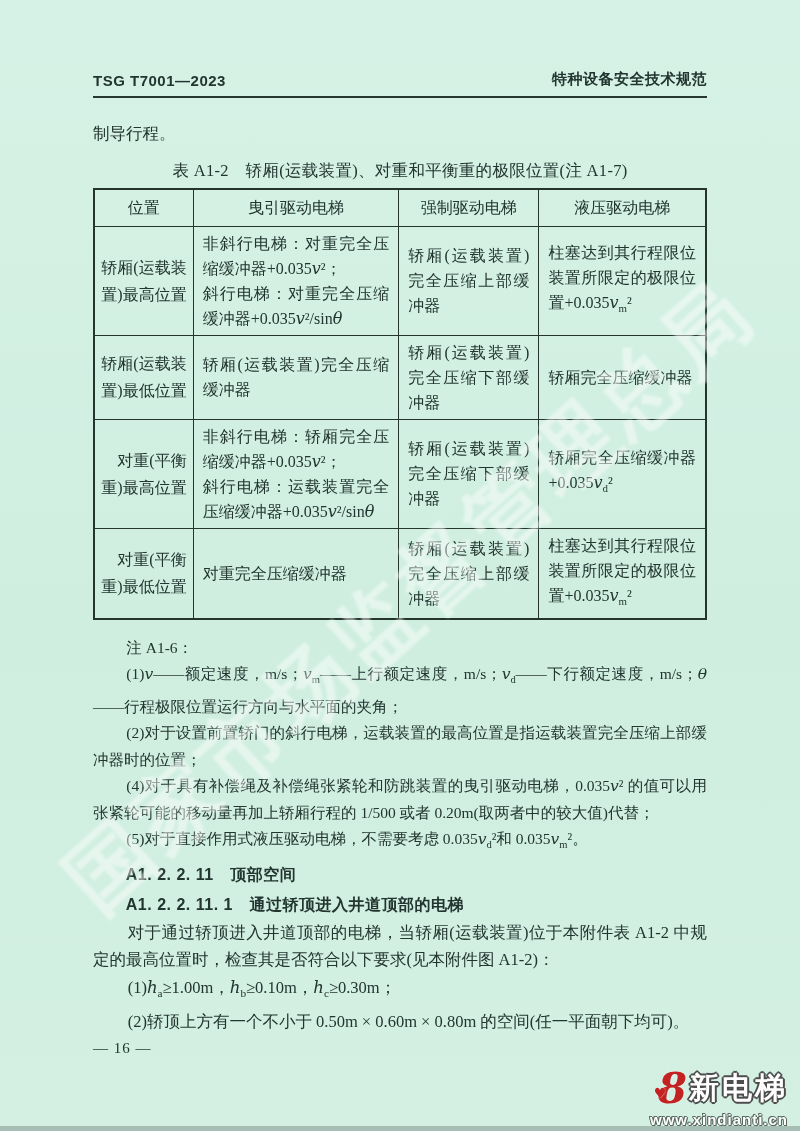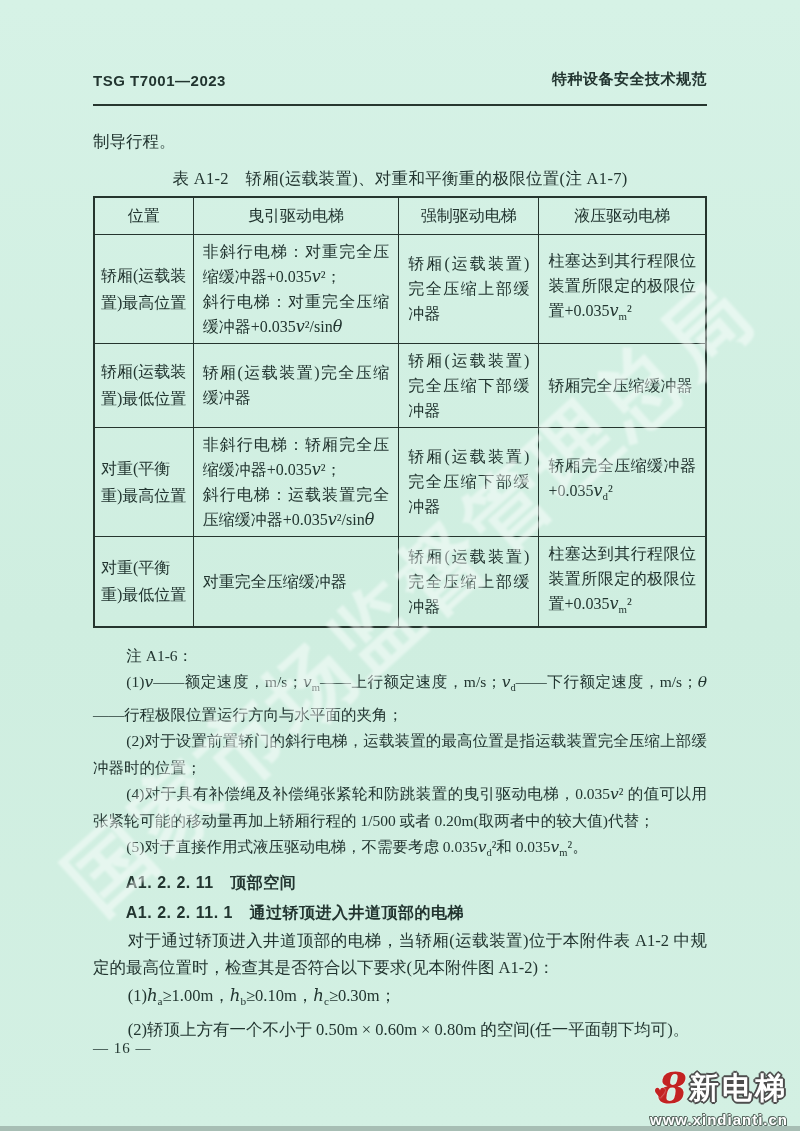--- a/index.html
+++ b/index.html
@@ -5,36 +5,36 @@
   html,body{margin:0;padding:0;}
   .page{
     position:relative; width:800px; height:1131px; overflow:hidden;
     background:linear-gradient(180deg,#d6f2e6 0%,#cfeee0 55%,#d3f0e3 100%);
     color:#223530;
     font-family:"Liberation Serif","DejaVu Serif",serif;
   }
   .content{position:relative; padding:0 93px; z-index:1;}
   .header{
     display:flex; justify-content:space-between; align-items:flex-end;
-    margin-top:70px; padding-bottom:15px; border-bottom:2px solid #27372f;
+    margin-top:70px; padding-bottom:7px; border-bottom:2px solid #27372f;
     font-family:"Liberation Sans","DejaVu Sans",sans-serif;
     font-weight:700; font-size:15px; letter-spacing:.5px;
   }
   .intro{margin:22px 0 0; font-size:16.5px; line-height:27px;}
   .caption{margin:13px 0 6px; text-align:center; font-size:16.5px; letter-spacing:.3px;}
   table.limits{width:100%; border-collapse:collapse; table-layout:fixed;
     font-size:16px; line-height:25px; border:2px solid #25352e;}
   table.limits th, table.limits td{border:1.5px solid #25352e; font-weight:normal;}
   table.limits thead tr{height:37px;}
   table.limits tbody tr:nth-child(1){height:98px;}
   table.limits tbody tr:nth-child(2){height:70px;}
   table.limits tbody tr:nth-child(3){height:95px;}
   table.limits tbody tr:nth-child(4){height:73px;}
   table.limits th{text-align:center; padding:2px 4px;}
-  td.c-pos{text-align:left; padding:4px 6px; line-height:27px;}
+  td.c-pos{text-align:right; padding:4px 6px; line-height:27px;}
   td.c-txt{text-align:left; padding:4px 9px; white-space:pre-line; text-align:justify;}
   sub{font-size:.68em;}
   i{font-family:"DejaVu Serif",serif;}
   .notes{margin-top:15px;}
   .note-p{margin:0; font-size:15.5px; line-height:26.5px; text-align:justify; text-indent:2.15em;}
   .heading{margin:2px 0 0; font-family:"Liberation Sans","DejaVu Sans",sans-serif;
     font-weight:600; font-size:16px; line-height:28px; text-indent:2.05em; letter-spacing:.5px;}
   .body-p{margin:0; font-size:16.5px; line-height:27.5px; text-align:justify; text-indent:2.1em;}
   .page-number{position:absolute; left:93px; top:1040px; font-size:15px; letter-spacing:1px; z-index:1;}
   .watermark{

